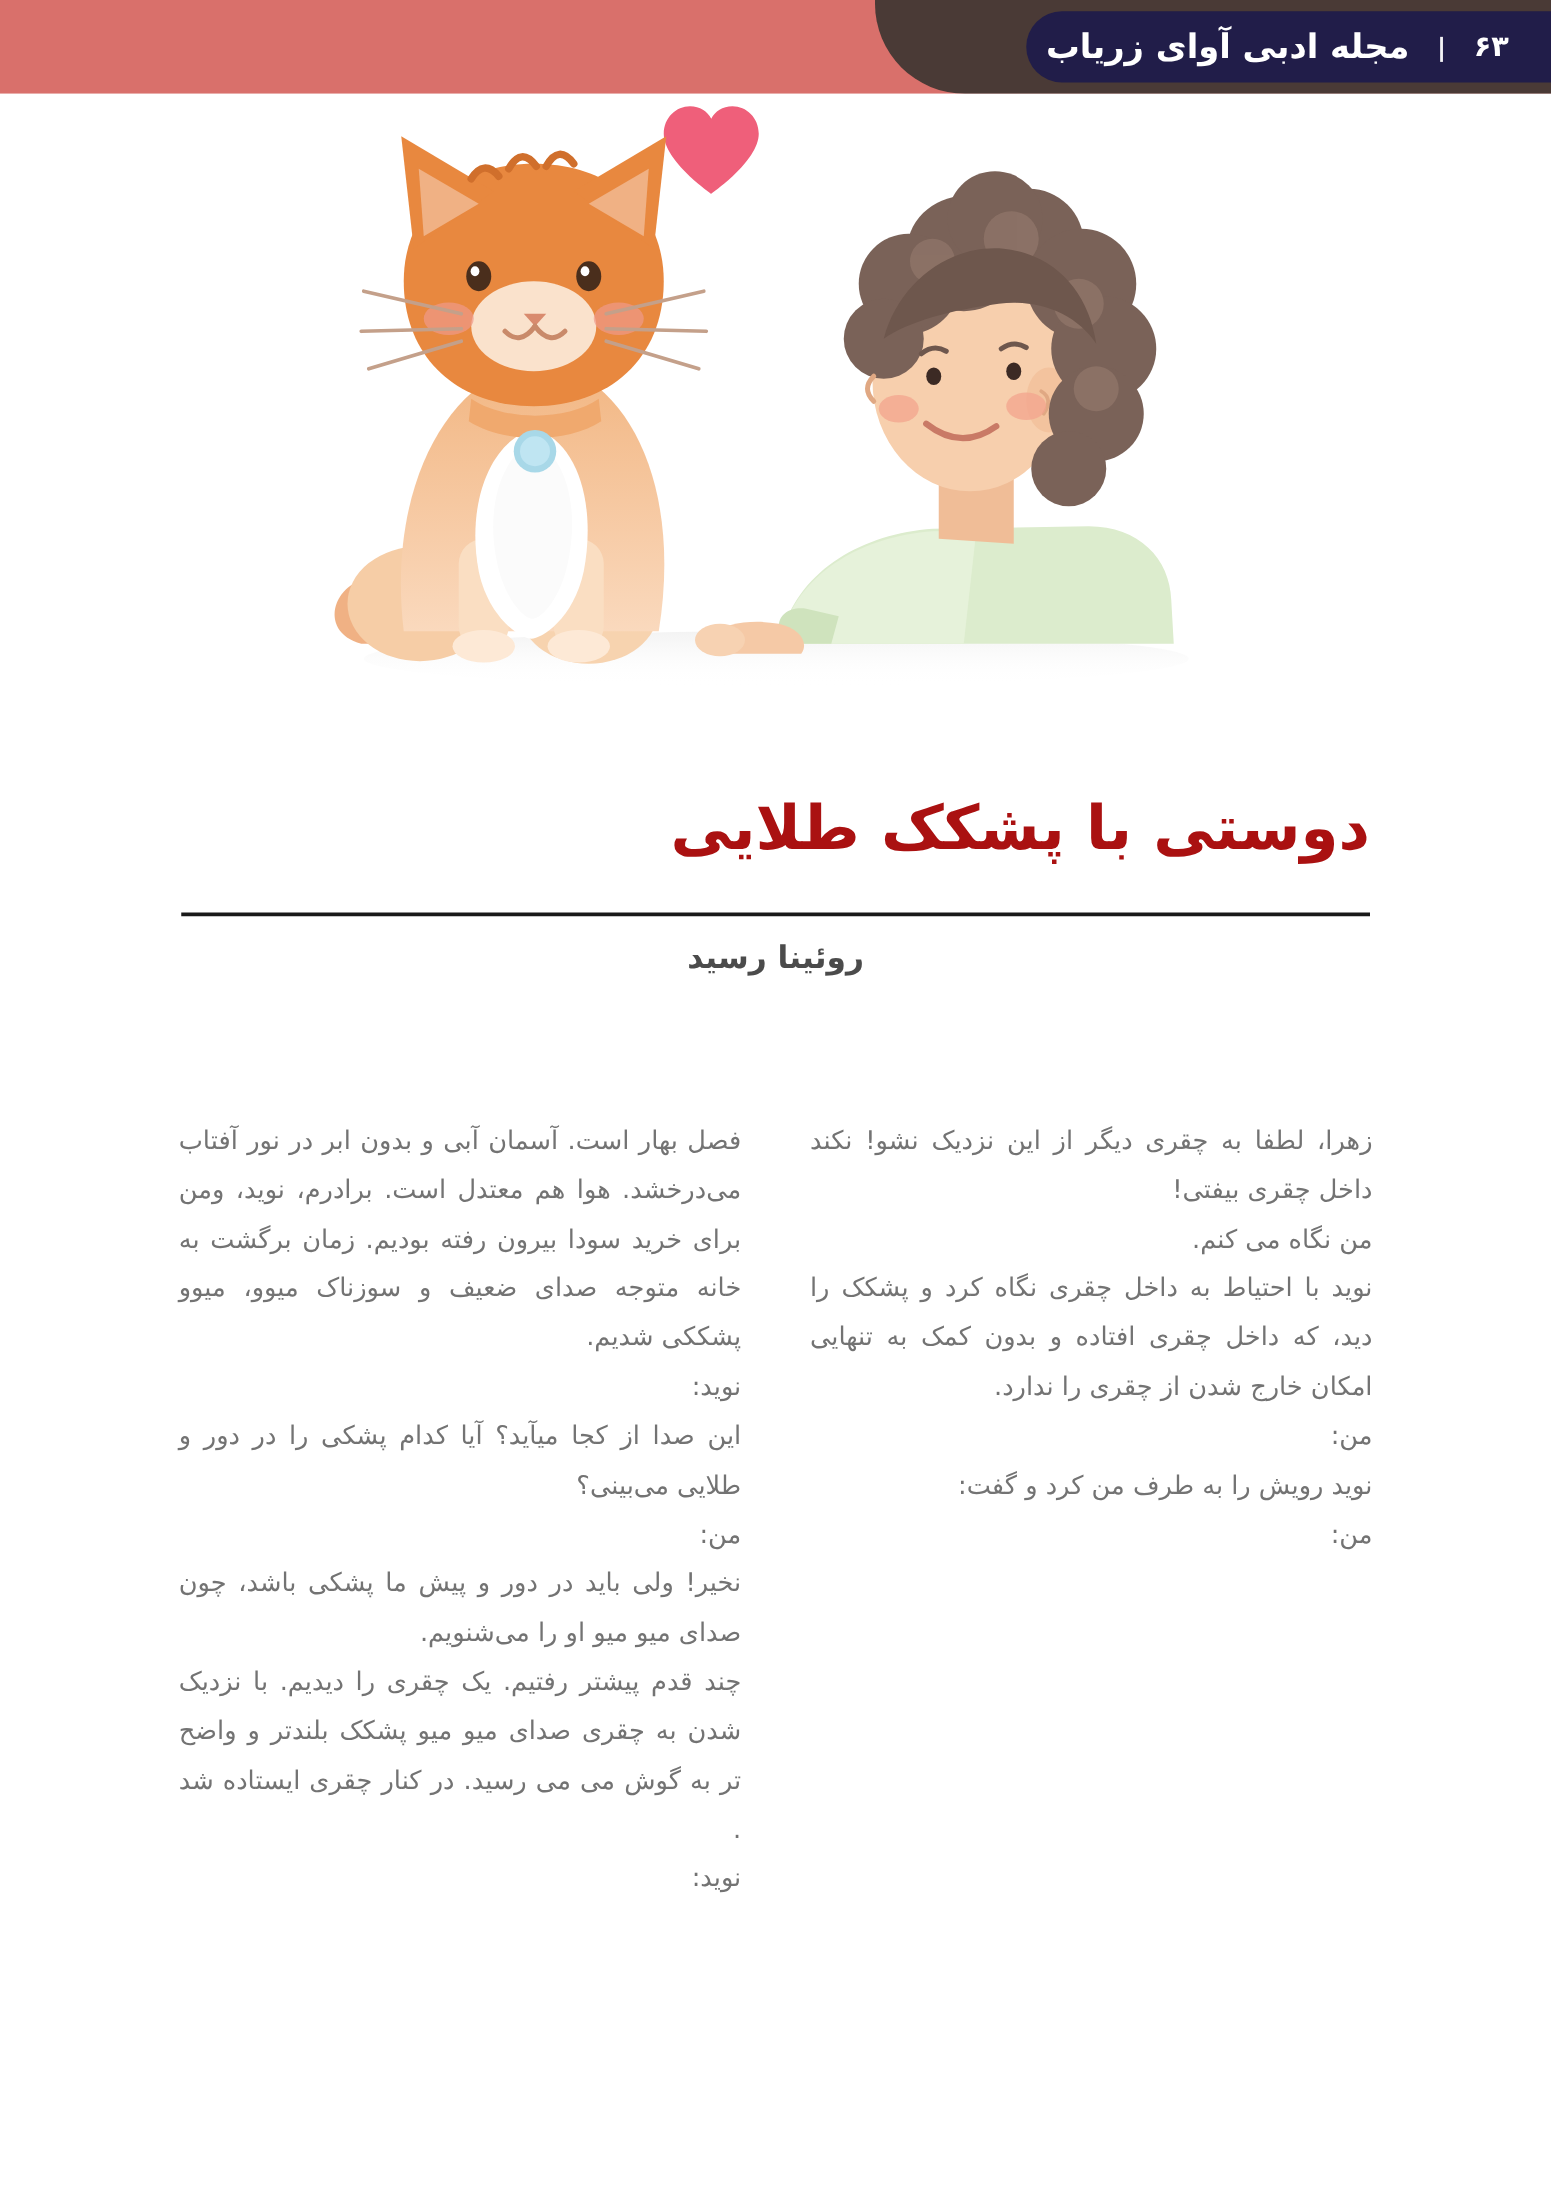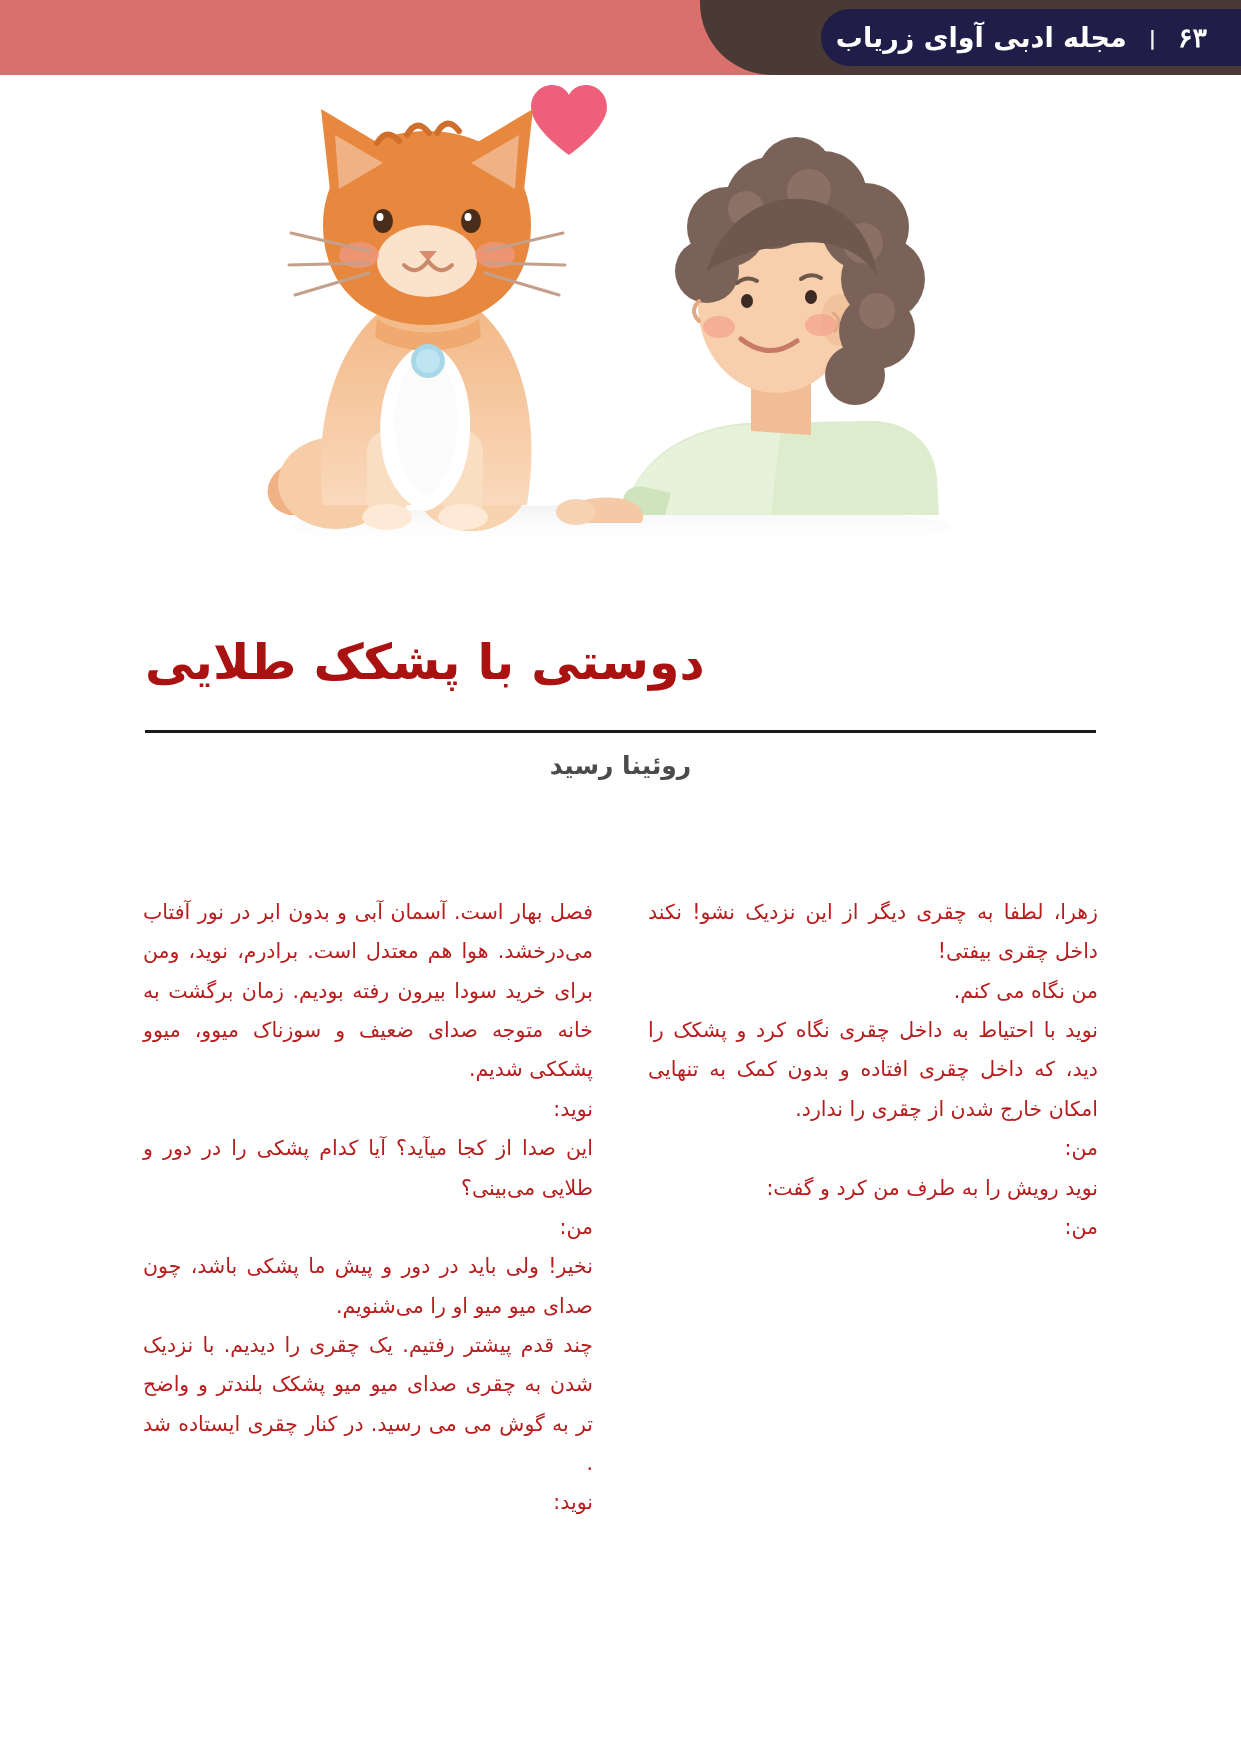--- a/index.html
+++ b/index.html
@@ -23,21 +23,21 @@
   .header-pill{
     position:absolute;top:9px;right:0;height:57px;width:420px;
     background:#211d49;
     border-top-left-radius:30px;
     border-bottom-left-radius:30px;
     display:flex;align-items:center;justify-content:flex-start;
     padding-right:34px;box-sizing:border-box;
     gap:22px;
   }
   .page-num{
-    color:#ffffff;font-size:27px;font-weight:bold;letter-spacing:.5px;font-family:Liberation Serif, serif;
+    color:#ffffff;font-size:23px;font-weight:bold;letter-spacing:.5px;
   }
   .pill-sep{
     color:#ffffff;font-size:20px;font-weight:bold;opacity:.95;
   }
   .mag-title{
     color:#ffffff;font-size:27px;font-weight:bold;white-space:nowrap;
   }
 
   
   .illus{
@@ -45,21 +45,21 @@
     background:#ffffff;
   }
   .illus svg{display:block;margin:0 auto;}
 
   
   .title-block{
     position:absolute;top:630px;left:145px;width:951px;
   }
   .story-title{
     font-size:49px;font-weight:bold;color:#aa1111;
-    text-align:left;line-height:1.35;
+    text-align:right;line-height:1.35;
     margin:0;padding:0 0 34px 0;
     letter-spacing:-.5px;
   }
   .divider{
     height:0;border:0;border-top:3px solid #1a1a1a;
     margin:0 0 18px 0;width:100%;
   }
   .byline{
     font-size:25px;font-weight:bold;color:#4b4b4b;
     text-align:center;margin:0;padding:0;
@@ -68,21 +68,21 @@
   
   .columns{
     position:absolute;top:893px;left:143px;
     width:955px;height:640px;
     display:flex;flex-direction:row;gap:55px;
   }
   .col{
     flex:1 1 0;
     font-size:20.5px;
     line-height:1.92;
-    color:#b91c1c;
+    color:#737373;
     text-align:justify;
     text-align-last:right;
     direction:rtl;
   }
   .col p{margin:0;padding:0;}
 </style>
 </head>
 <body>
 
 <div class="header">

